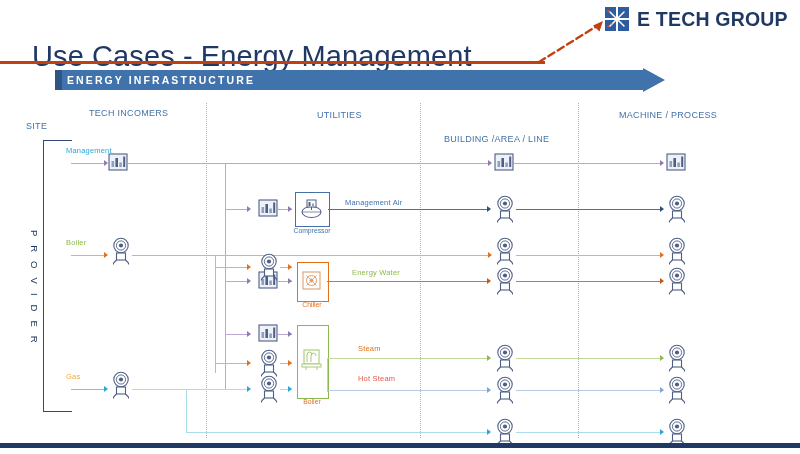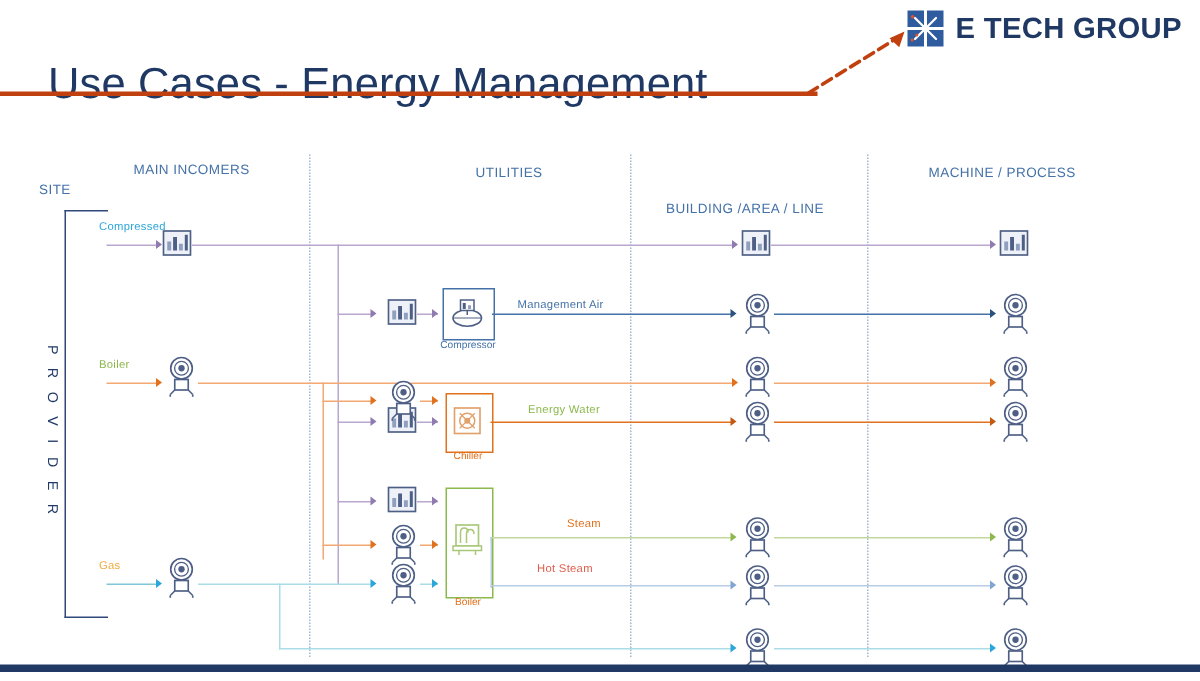--- a/index.html
+++ b/index.html
@@ -85,35 +85,42 @@
     <div class="logo-text">E TECH GROUP</div>
   </div>
 
   <div class="dash-arrow">
     <svg width="80" height="48" viewBox="0 0 80 48">
       <line x1="4" y1="44" x2="62" y2="8" stroke="#c0400f" stroke-width="2.4" stroke-dasharray="7,4" stroke-linecap="round"></line>
       <polygon points="68,3 58,7.5 64.5,13.5" fill="#c0400f"></polygon>
     </svg>
   </div>
 
-
-  <div class="colhead" style="left:89px;top:108px;">MAIN INCOMERS</div>
+  <div class="banner">
+    <svg width="610" height="24" viewBox="0 0 610 24" style="position:absolute;left:0;top:0;">
+      <polygon points="0,2 588,2 588,0 610,12 588,24 588,22 0,22" fill="#4072ab"></polygon>
+      <rect x="0" y="2" width="7" height="20" fill="#2e5584"></rect>
+    </svg>
+    <div class="banner-label">ENERGY INFRASTRUCTURE</div>
+  </div>
+
+  <div class="colhead" style="left:89px;top:108px;">TECH INCOMERS</div>
   <div class="colhead" style="left:288px;top:110px;margin-left:29px;">UTILITIES</div>
   <div class="colhead" style="left:444px;top:110px;margin-top:24px;">BUILDING /AREA / LINE</div>
   <div class="colhead" style="left:619px;top:110px;">MACHINE / PROCESS</div>
   <div class="sitelabel">SITE</div>
 
   <div class="vsep" style="left:206px;"></div>
   <div class="vsep" style="left:420px;"></div>
   <div class="vsep" style="left:578px;"></div>
 
   <div class="bracket"></div>
   <div class="provider-txt">P R O V I D E R</div>
 
-  <div class="flabel" style="left:66px;top:146px;color:#2ba6d9;">Compressed</div>
+  <div class="flabel" style="left:66px;top:146px;color:#2ba6d9;">Management</div>
   <div class="hline" style="left:71px;top:163px;width:35px;border-color:#b9a7cf;"></div>
   <div class="arrowhead" style="left:104px;top:160px;border-left-color:#8f7bb0;"></div>
 
   <div class="meter" style="left:108px;top:153px;">
     <svg width="20" height="18" viewBox="0 0 20 18">
       <rect x="1" y="1" width="18" height="16" fill="#eef1f7" stroke="#4e5f86" stroke-width="1.1"></rect>
       <rect x="3.5" y="8" width="2.6" height="6" fill="#8fa0bf"></rect>
       <rect x="7.4" y="5" width="2.6" height="9" fill="#4e5f86"></rect>
       <rect x="11.3" y="9.5" width="2.6" height="4.5" fill="#8fa0bf"></rect>
       <rect x="15.2" y="3.5" width="2" height="10.5" fill="#4e5f86"></rect>
@@ -391,21 +398,21 @@
         <circle cx="11" cy="8.5" r="4.6" fill="#fff" stroke="#4e5f86" stroke-width="0.9"></circle>
         <circle cx="11" cy="8.5" r="2.1" fill="#4e5f86"></circle>
         <rect x="6.5" y="16" width="9" height="7" fill="#fff" stroke="#4e5f86" stroke-width="1.1"></rect>
         <line x1="6.5" y1="23" x2="3.5" y2="26" stroke="#4e5f86" stroke-width="1.1"></line>
         <line x1="15.5" y1="23" x2="18.5" y2="26" stroke="#4e5f86" stroke-width="1.1"></line>
         <line x1="3.5" y1="26" x2="3.5" y2="27.5" stroke="#4e5f86" stroke-width="1.1"></line>
         <line x1="18.5" y1="26" x2="18.5" y2="27.5" stroke="#4e5f86" stroke-width="1.1"></line>
       </svg>
   </div>
 
-  <div class="flabel" style="left:358px;top:344px;color:#e2711d;margin-left:20px;">Steam</div>
+  <div class="flabel" style="left:358px;top:344px;color:#e2711d;">Steam</div>
   <div class="vline" style="left:327px;top:358px;height:3px;border-color:#c4d79b;"></div>
   <div class="hline" style="left:327px;top:358px;width:161px;border-color:#c4d79b;"></div>
   <div class="arrowhead" style="left:487px;top:355px;border-left-color:#8cb94e;"></div>
   <div class="meter" style="left:494px;top:344px;">
     <svg width="22" height="28" viewBox="0 0 22 28">
         <circle cx="11" cy="8.5" r="7.2" fill="#fff" stroke="#4e5f86" stroke-width="1.1"></circle>
         <circle cx="11" cy="8.5" r="4.6" fill="#fff" stroke="#4e5f86" stroke-width="0.9"></circle>
         <circle cx="11" cy="8.5" r="2.1" fill="#4e5f86"></circle>
         <rect x="6.5" y="16" width="9" height="7" fill="#fff" stroke="#4e5f86" stroke-width="1.1"></rect>
         <line x1="6.5" y1="23" x2="3.5" y2="26" stroke="#4e5f86" stroke-width="1.1"></line>

